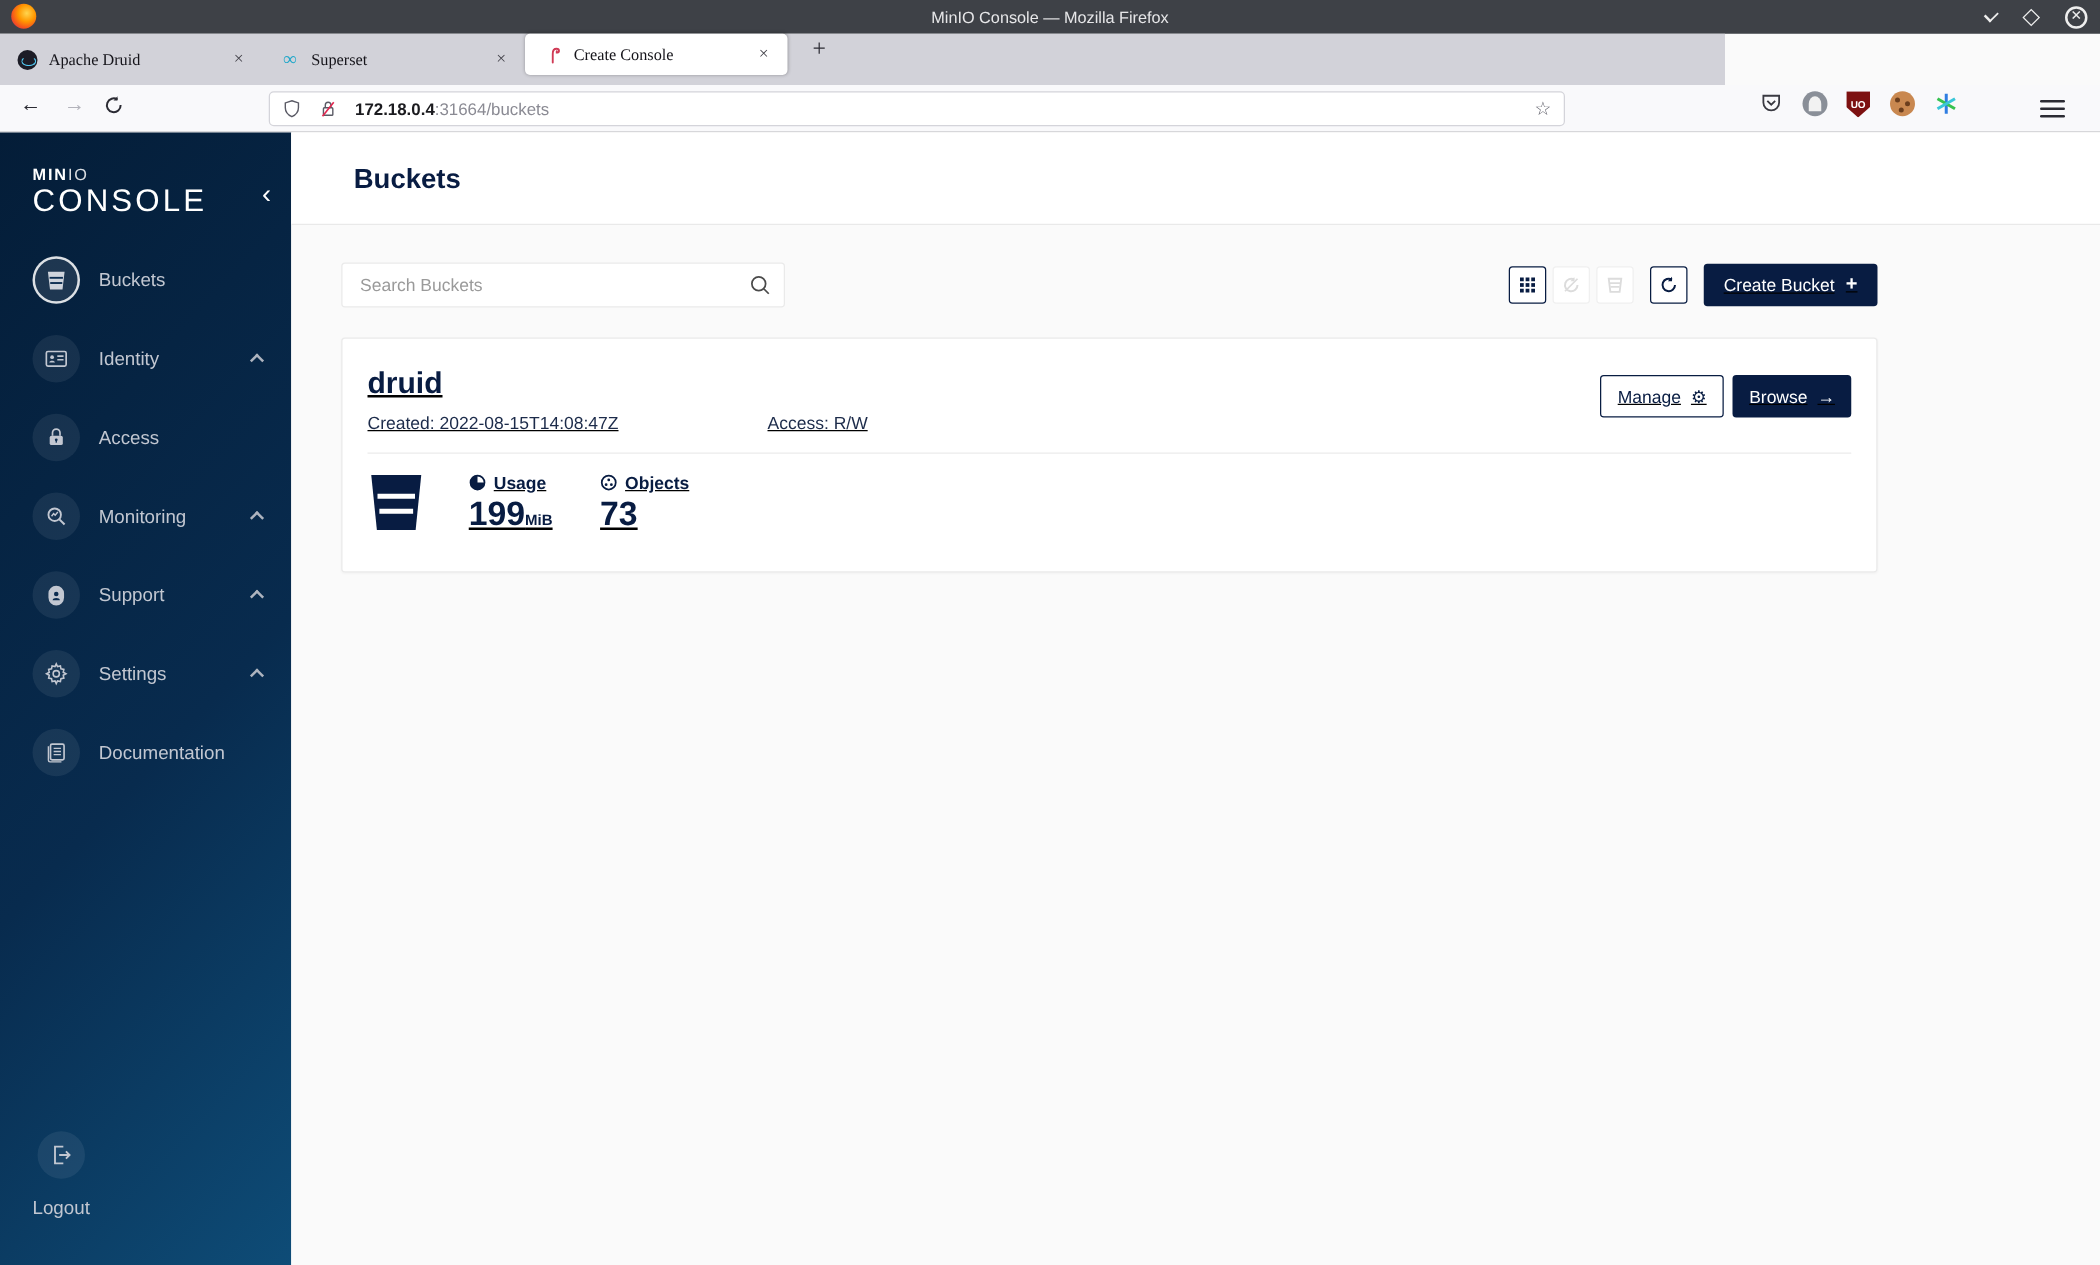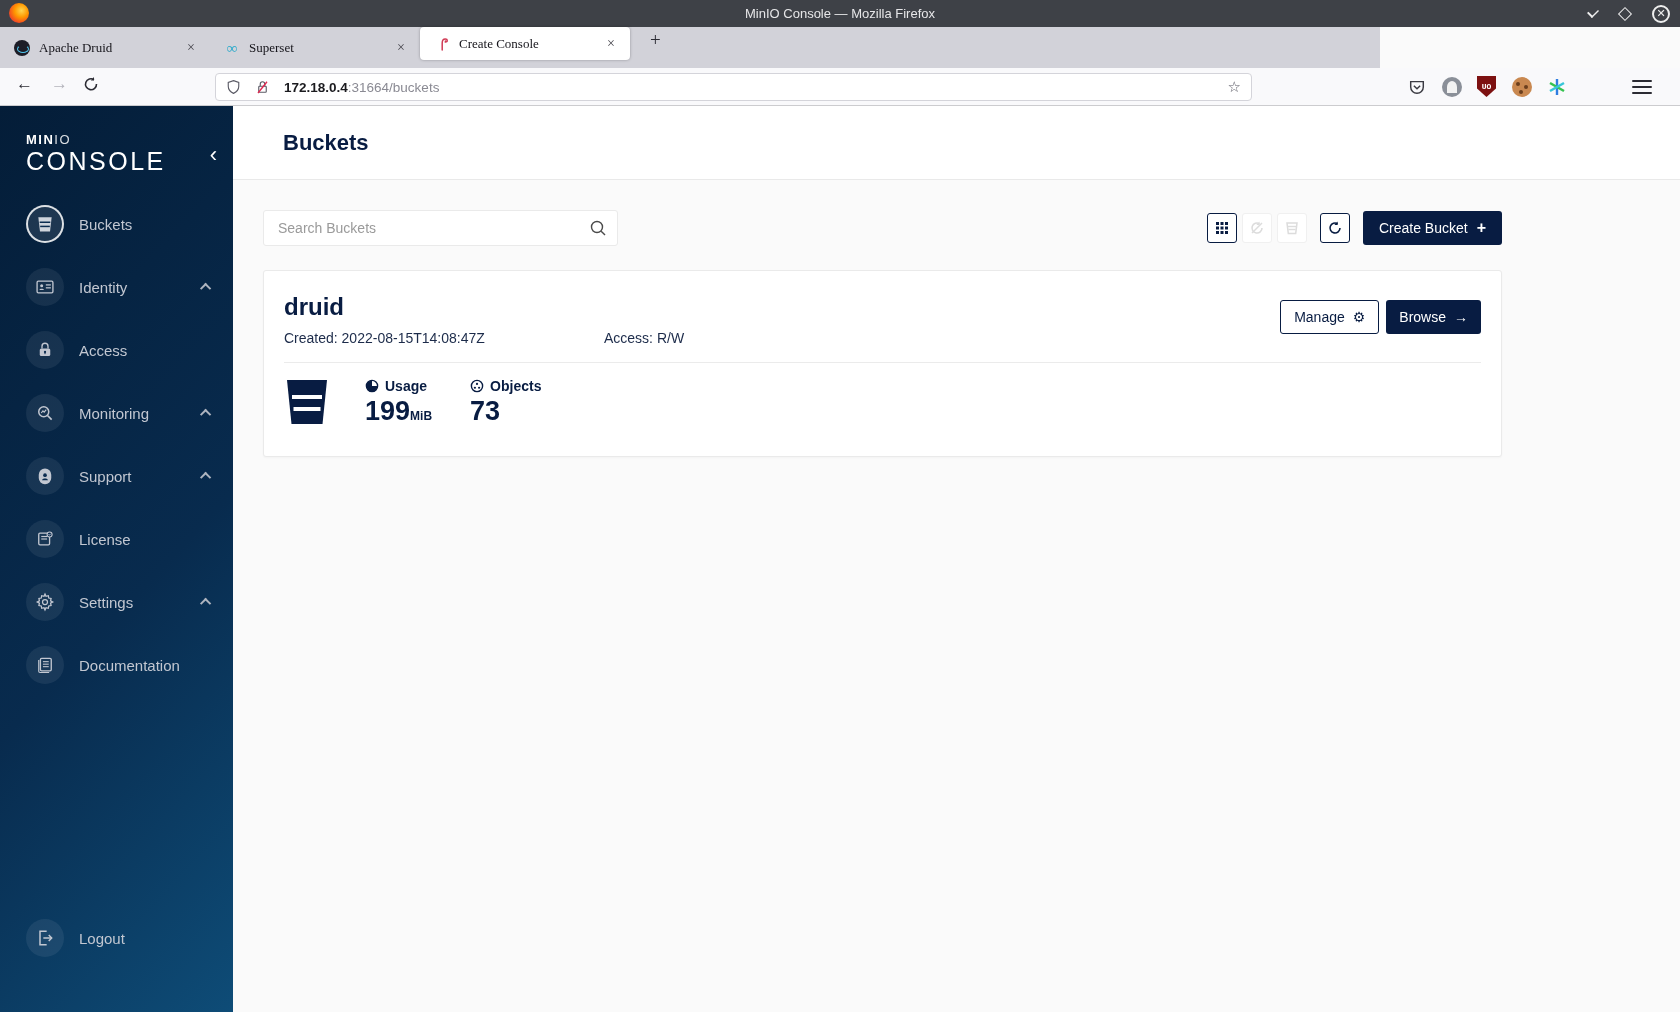--- a/index.html
+++ b/index.html
@@ -39,21 +39,21 @@
             border-bottom:1px solid #cccccf; }
   .nav-btn { position:absolute; top:6px; font-size:17px; color:#2b2b33; }
   .nav-btn.disabled { color:#b3b3bb; }
   .urlbar { position:absolute; left:215px; top:5px; width:1037px; height:28px; background:#fff;
             border:1px solid #d4d4da; border-radius:4px; display:flex; align-items:center;
             padding:0 10px; gap:14px; }
   .url-text { flex:1; font-size:13.5px; color:#8a8a93; }
   .url-text b { color:#1b1b1f; font-weight:700; }
   .url-star { font-size:15px; color:#5b5b66; }
   .ext-row { position:absolute; right:110px; top:5px; display:flex; gap:8px; align-items:center; }
-  .ext { width:27px; height:27px; display:flex; align-items:center; justify-content:center;font-family:Liberation Mono, monospace; }
+  .ext { width:27px; height:27px; display:flex; align-items:flex-start; justify-content:center; }
   .ext-avatar { width:20px; height:20px; border-radius:50%; background:#8a8f98; position:relative; overflow:hidden; }
   .ext-avatar::after{ content:""; position:absolute; left:5px; top:4px; width:10px; height:12px;
                       background:#f2f2f2; border-radius:50% 50% 0 0; }
   .ext-ublock { width:19px; height:21px; background:#7d1111; color:#fff; font-size:8px; font-weight:bold;
                 display:flex; align-items:center; justify-content:center;
                 clip-path:polygon(0 0,100% 0,100% 60%,50% 100%,0 60%); }
   .ext-cookie { width:20px; height:20px; border-radius:50%; background:#c98850; position:relative; }
   .ext-cookie::before { content:""; position:absolute; left:4px; top:5px; width:4px; height:4px; border-radius:50%; background:#6b3e1d; box-shadow:8px 3px 0 #6b3e1d, 3px 8px 0 #6b3e1d; }
   .hamburger { position:absolute; right:28px; top:8px; width:20px; height:20px; }
   .hamburger span { display:block; height:2px; background:#2b2b33; margin:4px 0; border-radius:1px; }
@@ -71,29 +71,29 @@
   .logo-console { font-size:25px; font-weight:400; letter-spacing:2.5px; margin-top:0px; }
   .collapse { position:absolute; right:16px; top:36px; color:#fff; font-size:22px; }
   .side-nav { position:absolute; left:0; top:99px; width:233px; }
   .side-item { display:flex; align-items:center; height:38px; margin:0 0 25px 26px; gap:15px;
                color:#c2c7d1; font-size:15px; position:relative; }
   .side-ic { width:38px; height:38px; border-radius:50%; background:rgba(255,255,255,.07);
              display:flex; align-items:center; justify-content:center; flex:0 0 38px; }
   .side-item.active .side-ic { border:2px solid rgba(255,255,255,.85); background:rgba(255,255,255,.1); }
   .chev-up { position:absolute; right:22px; width:8px; height:8px; border-left:2px solid #aeb4bf;
              border-top:2px solid #aeb4bf; transform:rotate(45deg) translateY(2px); }
-  .logout-item { position:absolute; left:26px; bottom:55px; top:auto; margin:0; }
+  .logout-item { position:absolute; left:26px; bottom:69px; top:auto; margin:0;flex-direction:column; }
   .side-item svg { display:block; }
 
   
   .main { position:absolute; left:233px; top:0; width:1447px; height:906px; background:#fafafa; }
   .main-header { height:74px; background:#fff; border-bottom:1px solid #e9e9e9;
                  display:flex; align-items:center; padding-left:50px; }
   .page-title { font-size:22px; font-weight:700; color:#081C42; }
-  .content { position:absolute; left:0; top:74px; right:0; bottom:0; padding:30px 178px 0 30px; }
+  .content { position:absolute; left:0; top:74px; right:0; bottom:0; padding:30px 178px 0 40px;text-decoration:underline; }
 
   .toolbar-row { display:flex; align-items:center; margin-bottom:24px; }
   .search-wrap { position:relative; width:355px; }
   .search-input { width:355px; height:36px; border:1px solid #eaeaea; border-radius:3px; background:#fff;
                   padding:0 36px 0 14px; font-size:14px; color:#393939; outline:none;
                   font-family:"Liberation Sans", sans-serif; }
   .search-input::placeholder { color:#9a9a9a; }
   .search-ic { position:absolute; right:10px; top:8px; }
   .tb-actions { margin-left:auto; display:flex; align-items:center; gap:5px; }
   .icon-btn { width:30px; height:30px; border-radius:3px; border:1px solid #081C42; background:#fff;
@@ -281,32 +281,20 @@
           <svg width="20" height="20" viewBox="0 0 24 24">
               <path d="M12 3 a7.5 7.5 0 0 1 7.5 7.5 v4 a7.5 7.5 0 0 1 -15 0 v-4 A7.5 7.5 0 0 1 12 3 Z" fill="#c2c7d1"></path>
               <circle cx="12" cy="11" r="2.2" fill="#0b2c50"></circle>
               <path d="M8.5 17 c0-2.8 7-2.8 7 0" fill="#0b2c50"></path>
             </svg>
         </span>
         <span>Support</span>
         <span class="chev-up"></span>
       </div>
 
-      <div class="side-item">
-        <span class="side-ic">
-          <svg width="20" height="20" viewBox="0 0 24 24">
-              <rect x="4.5" y="5" width="13" height="14" rx="1.5" fill="none" stroke="#c2c7d1" stroke-width="1.6"></rect>
-              <line x1="7.5" y1="9" x2="14.5" y2="9" stroke="#c2c7d1" stroke-width="1.4"></line>
-              <line x1="7.5" y1="12" x2="14.5" y2="12" stroke="#c2c7d1" stroke-width="1.4"></line>
-              <circle cx="17.5" cy="6.5" r="3" fill="#0b2c50" stroke="#c2c7d1" stroke-width="1.3"></circle>
-              <path d="M16.2 6.5 l1 1 l1.6-1.8" fill="none" stroke="#c2c7d1" stroke-width="1.2"></path>
-            </svg>
-        </span>
-        <span>License</span>
-      </div>
 
       <div class="side-item">
         <span class="side-ic">
           <svg width="20" height="20" viewBox="0 0 24 24">
               <path d="M12 2.5 l1.2 2.6 2.8-.6 .5 2.8 2.8 .5 -.6 2.8 2.6 1.4 -2.6 1.4 .6 2.8 -2.8 .5 -.5 2.8 -2.8-.6 -1.2 2.6 -1.2-2.6 -2.8 .6 -.5-2.8 -2.8-.5 .6-2.8 -2.6-1.4 2.6-1.4 -.6-2.8 2.8-.5 .5-2.8 2.8 .6 Z" fill="none" stroke="#c2c7d1" stroke-width="1.5"></path>
               <circle cx="12" cy="12" r="3" fill="none" stroke="#c2c7d1" stroke-width="1.5"></circle>
             </svg>
         </span>
         <span>Settings</span>
         <span class="chev-up"></span>

